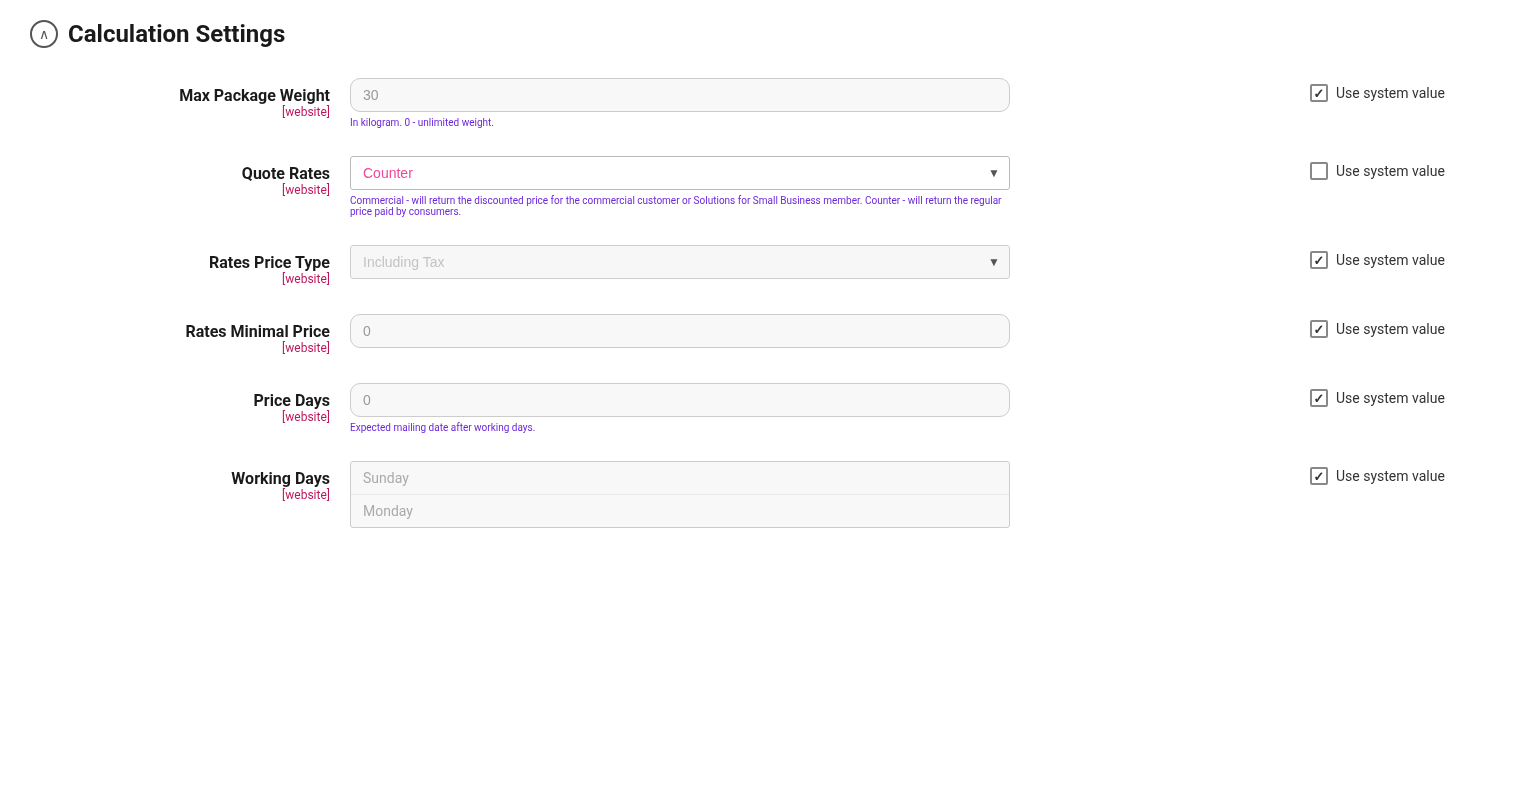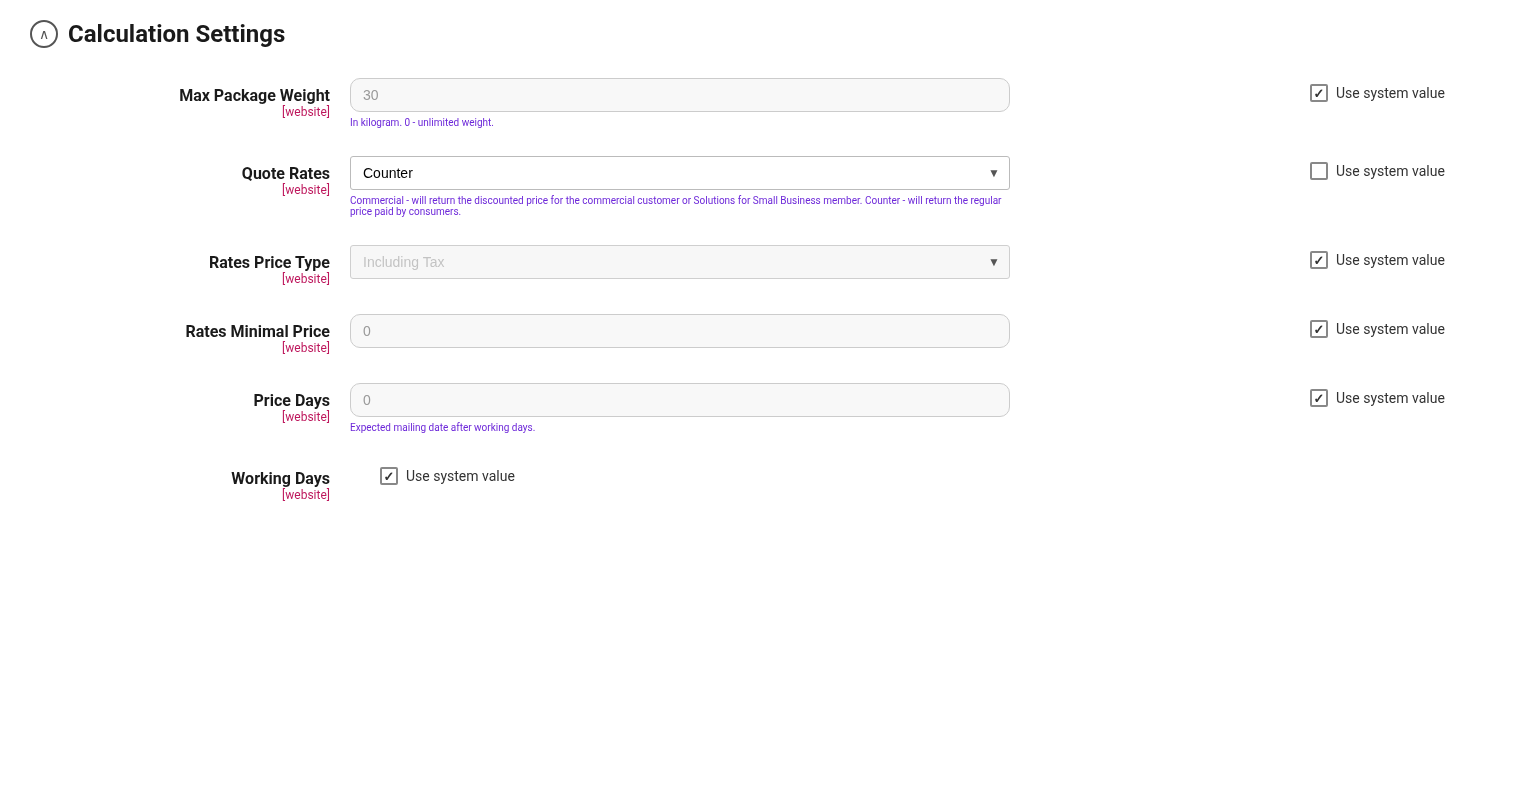--- a/index.html
+++ b/index.html
@@ -87,21 +87,21 @@
       position: relative;
       max-width: 660px;
     }
     .field-select {
       width: 100%;
       padding: 8px 36px 8px 12px;
       border: 1px solid #bbb;
       border-radius: 3px;
       background: #fff;
       font-size: 14px;
-      color: #000000;
+      color: #ec4899;
       appearance: none;
       -webkit-appearance: none;
       outline: none;
       cursor: pointer;
     }
     .select-arrow {
       position: absolute;
       right: 10px;
       top: 50%;
       transform: translateY(-50%);
@@ -283,20 +283,26 @@
           <span class="checkbox-label">Use system value</span>
         </div>
       </div>
     </div>
 
     <div class="form-row">
       <div class="field-label-col">
         <span class="field-label">Working Days</span>
         <span class="field-scope">[website]</span>
       </div>
+      <div class="field-content-col">
+        <div class="multiselect-box">
+          <div class="multiselect-item">Sunday</div>
+          <div class="multiselect-item">Monday</div>
+        </div>
+      </div>
       <div class="system-value-col">
         <div class="checkbox-wrap">
           <div class="checkbox-custom checked"></div>
           <span class="checkbox-label">Use system value</span>
         </div>
       </div>
     </div>
 
   </div>
 </div>

